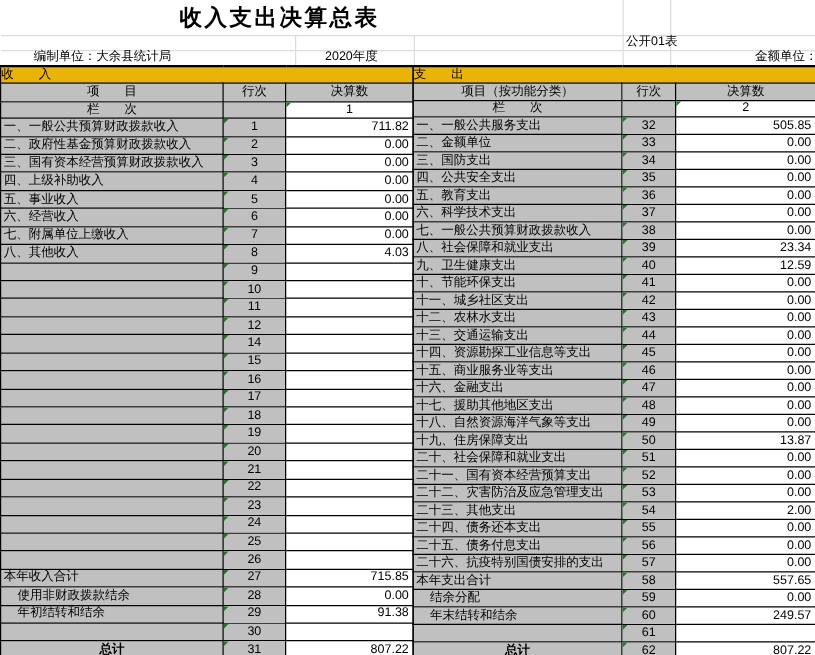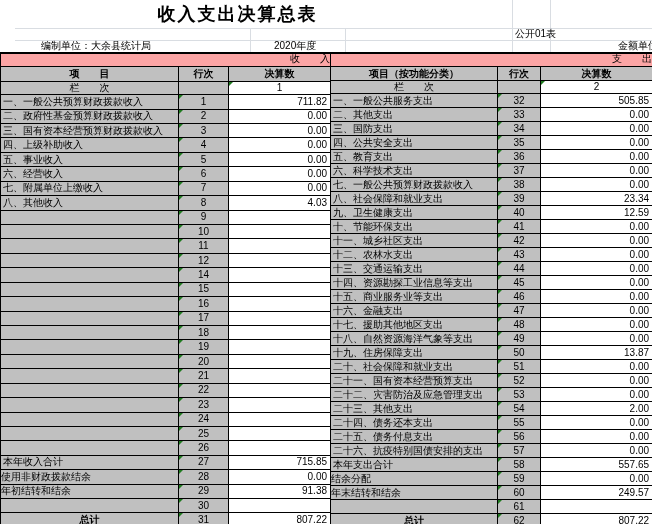--- a/index.html
+++ b/index.html
@@ -2,21 +2,21 @@
 <html><head>
 <meta charset="utf-8">
 <style>
   html,body { margin:0; padding:0; background:#fff; }
   .sheet {
     position:relative; width:652px; height:524px; background:#ffffff;
     font-family:"Liberation Sans", sans-serif; color:#000;
     overflow:hidden;
   }
   
-  .tophdr { position:absolute; top:0; left:15px; width:544px; height:52px; }
+  .tophdr { position:absolute; top:0; left:1px; width:544px; height:52px; }
   .gline { position:absolute; background:#d9dde2; }
   .title {
     position:absolute; top:0; left:0; width:445px; height:28px;
     text-align:center; font-size:18px; font-weight:bold; line-height:28px;
     letter-spacing:2px;
   }
   .docnum {
     position:absolute; top:28px; right:3px; height:12px;
     font-size:10px; line-height:12px;
   }
@@ -27,27 +27,27 @@
 
   
   .tables { position:absolute; top:52px; left:0; display:flex; }
   table { border-collapse:collapse; table-layout:fixed; border-top:2px solid #000; }
   table.left { width:330px; }
   table.right { width:322px; margin-left:-1px; }
   td {
     border:1px solid #000; overflow:hidden; white-space:nowrap;
     font-size:10px; padding:0; line-height:12px; vertical-align:middle;
   }
-  tr.banner td { background:#fca5a5; text-align:right; height:10px; font-size:10px;font-family:Liberation Mono, monospace; }
-  tr.colhdr td { background:#c0c0c0; text-align:center; height:13px;font-weight:bold; }
+  tr.banner td { background:#eab308; text-align:left; height:10px; font-size:10px; }
+  tr.colhdr td { background:#c0c0c0; text-align:center; height:13px; }
   tr.lanci td.g { background:#c0c0c0; }
   tr.lanci td { height:12px; text-align:center; }
   tr.datarow { height:14px; }
   td.item { background:#c0c0c0; padding-left:2px; }
-  td.item.indent { padding-left:0; }
+  td.item.indent { padding-left:13px; }
   td.item.center { text-align:center; font-weight:bold; padding-left:0; }
   td.lineno { background:#c0c0c0; text-align:center; position:relative; }
   td.val { background:#ffffff; text-align:right; padding-right:3px; }
   td.tri { position:relative; }
   td.tri::before {
     content:""; position:absolute; top:0; left:0; width:0; height:0;
     border-top:4px solid #1e7a1e; border-right:4px solid transparent;
   }
 </style>
 </head>
@@ -271,21 +271,21 @@
         <td class="tri">2</td>
       </tr>
       </tbody>
         <tbody id="expenditure-body">
           <tr class="datarow">
             <td class="item">一、一般公共服务支出</td>
             <td class="lineno tri">32</td>
             <td class="val">505.85</td>
           </tr>
           <tr class="datarow">
-            <td class="item">二、其他支出</td>
+            <td class="item">二、金额单位</td>
             <td class="lineno tri">33</td>
             <td class="val">0.00</td>
           </tr>
           <tr class="datarow">
             <td class="item">三、国防支出</td>
             <td class="lineno tri">34</td>
             <td class="val">0.00</td>
           </tr>
           <tr class="datarow">
             <td class="item">四、公共安全支出</td>

